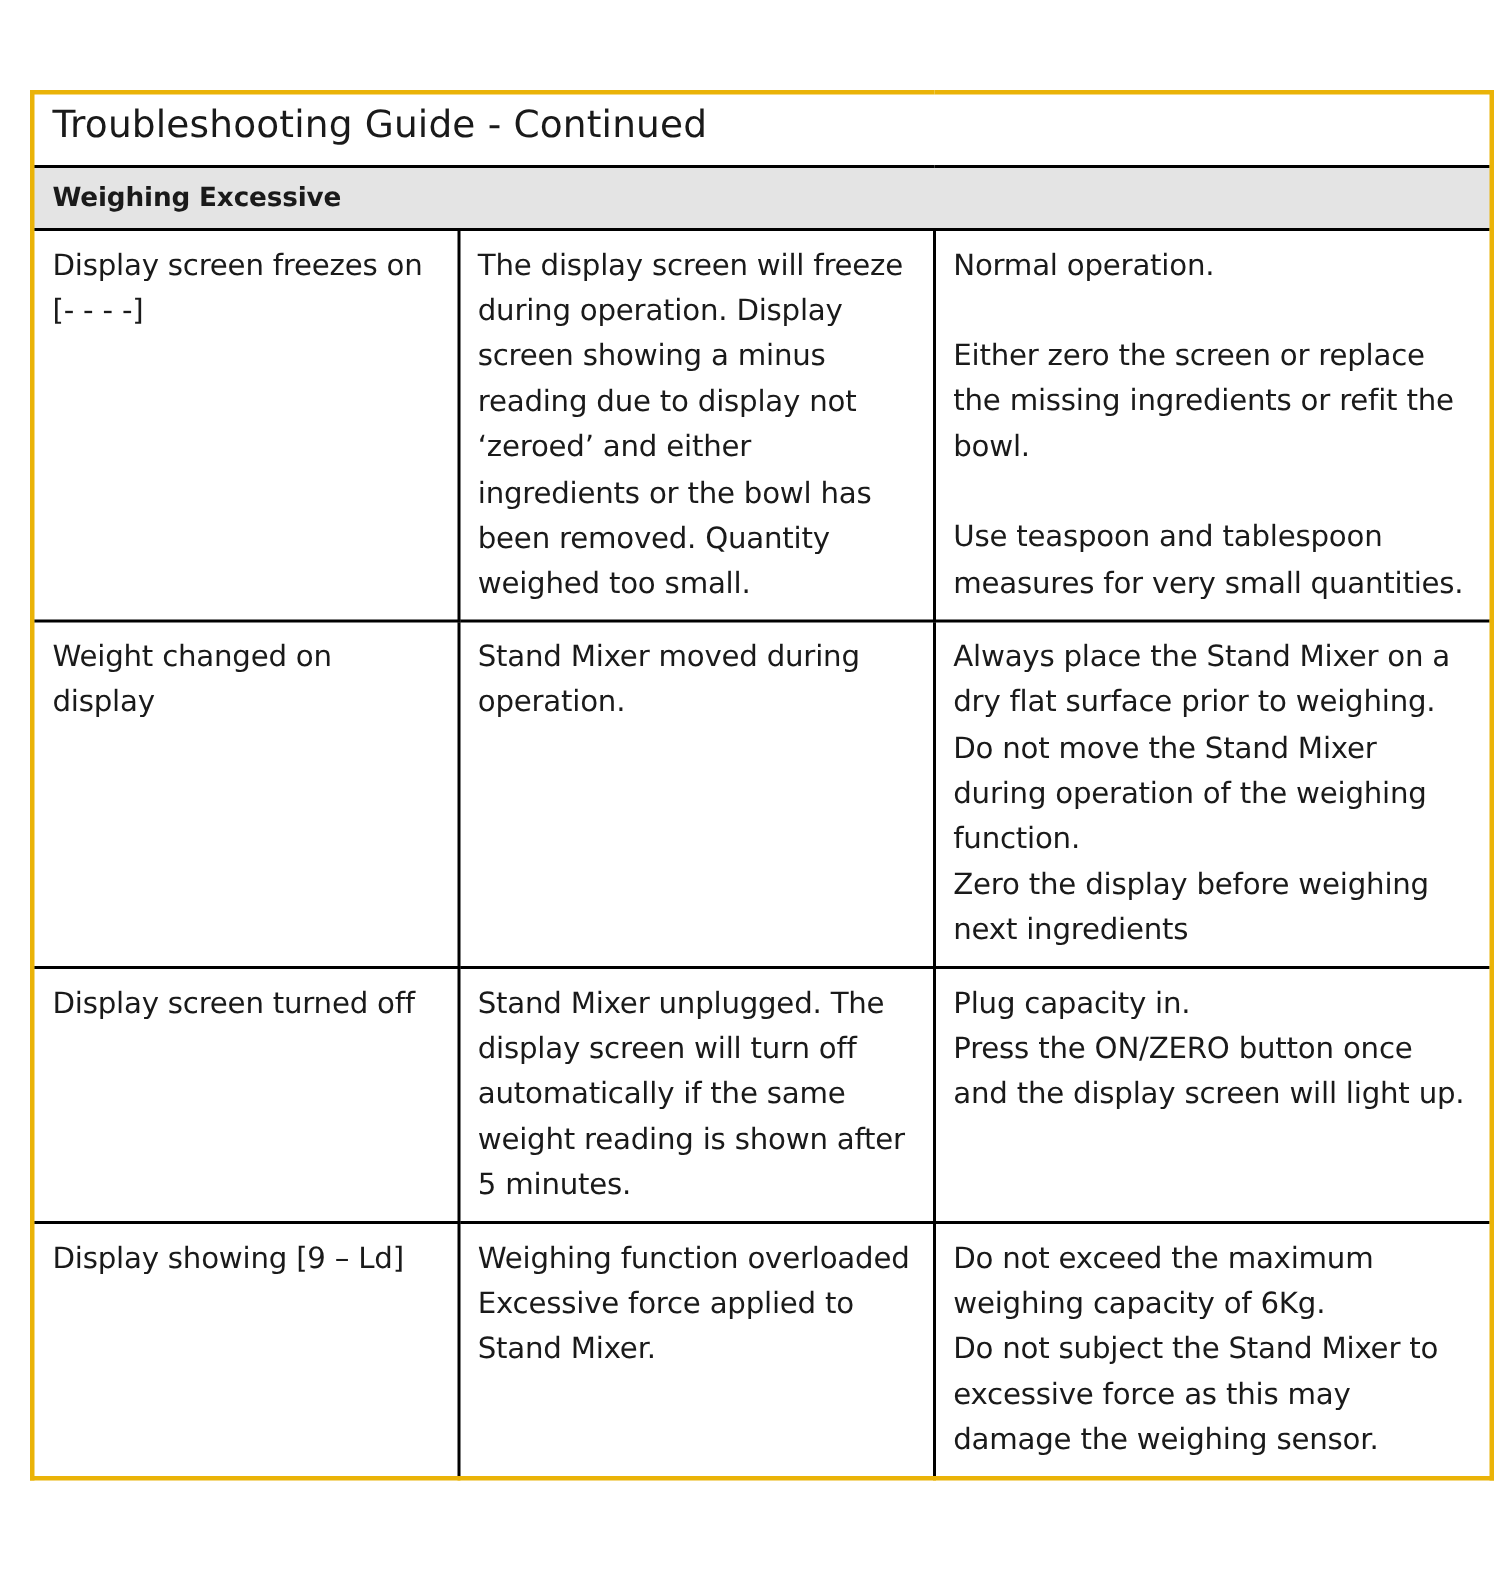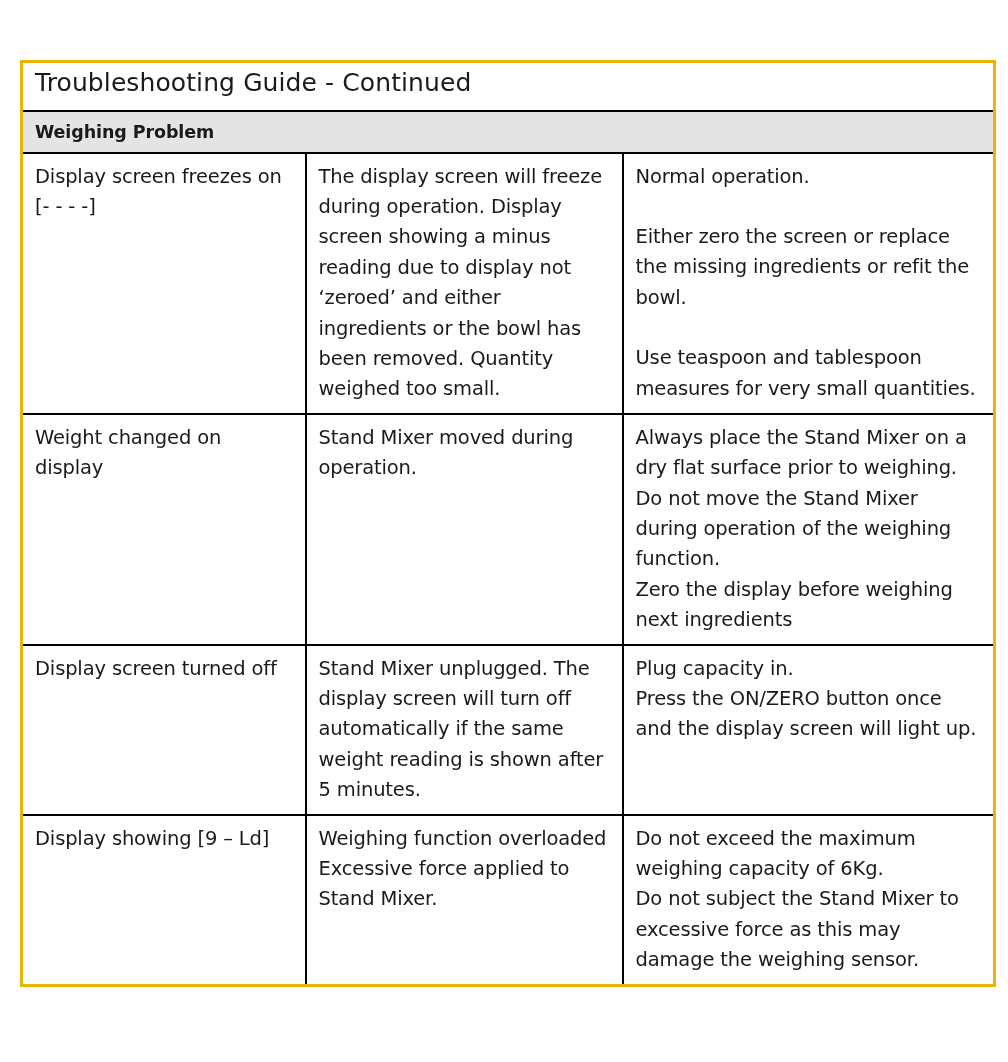--- a/index.html
+++ b/index.html
@@ -105,21 +105,21 @@
       <col class="c3">
   </colgroup>
   <tbody>
 
     <tr class="r-title">
       <td class="title-cell" colspan="3">Troubleshooting Guide - Continued</td>
     </tr>
 
 
     <tr class="r-section">
-      <td class="section-band" colspan="3">Weighing Problem</td>
+      <td class="section-band" colspan="3">Weighing Excessive</td>
     </tr>
 
     <tr class="r1">
       <td class="body-cell">
         <p>Display screen freezes on [- - - -]</p>
       </td>
       <td class="body-cell">
         <p>The display screen will freeze during operation. Display screen showing a minus reading due to display not ‘zeroed’ and either ingredients or the bowl has been removed. Quantity weighed too small.</p>
       </td>
       <td class="body-cell">

